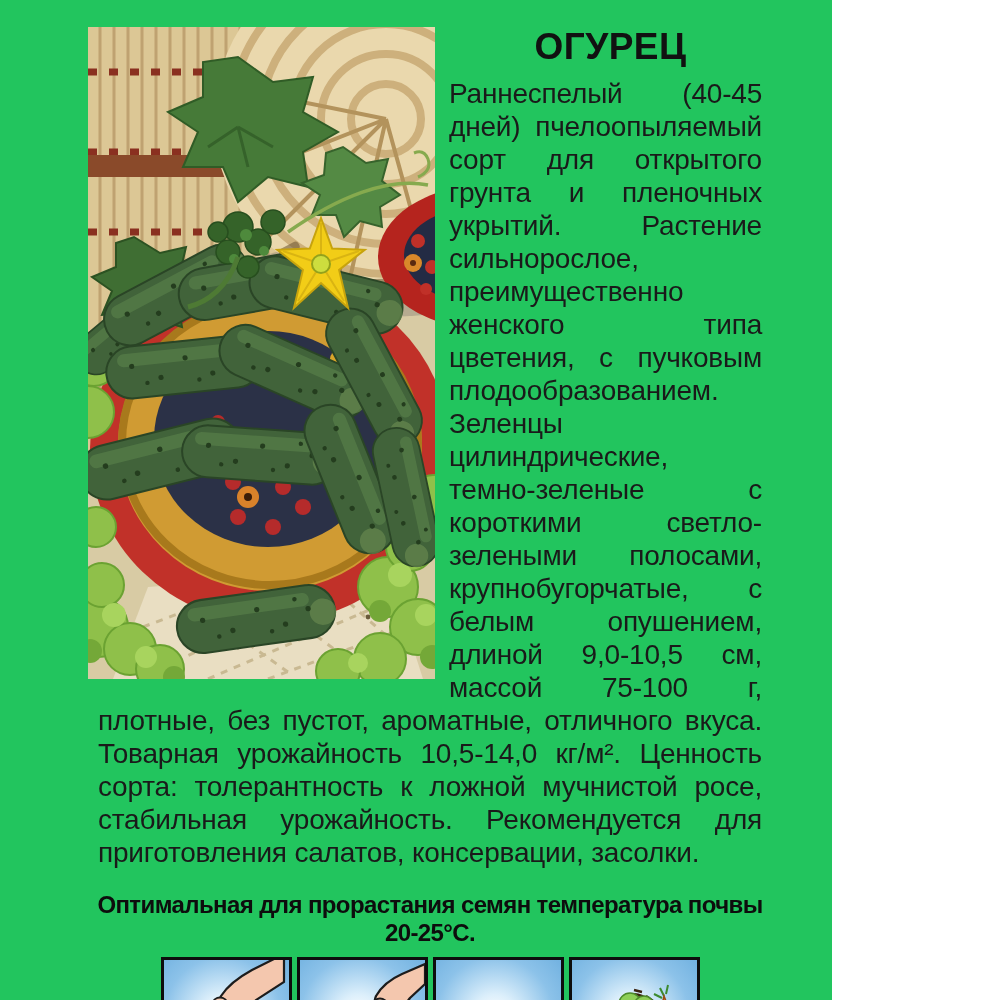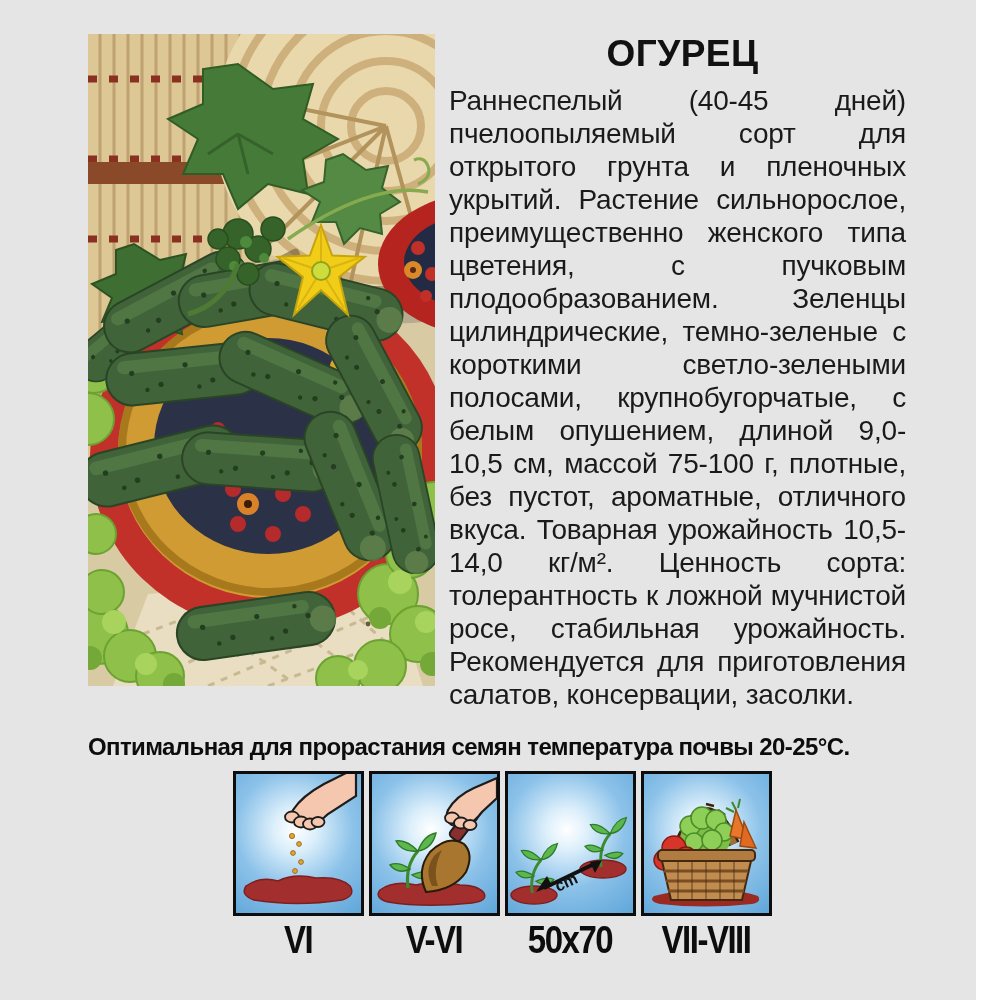--- a/index.html
+++ b/index.html
@@ -1,37 +1,37 @@
 <!DOCTYPE html>
 <html lang="ru"><head>
 <meta charset="utf-8">
 <style>
   html,body{margin:0;padding:0;background:#fff;}
   .page{
-    position:relative;width:976px;height:1000px;box-sizing:border-box;
-    background:#e5e5e5;color:#141414;overflow:hidden;
+    position:relative;width:832px;height:1000px;box-sizing:border-box;
+    background:#22c55e;color:#141414;overflow:hidden;
     font-family:"Liberation Sans",sans-serif;
-    padding:32px 60px 0 88px;
+    padding:25px 60px 0 88px;
   }
   .flow::after{content:"";display:block;clear:both;}
   .photo{
     float:left;width:347px;height:652px;margin-right:14px;
     overflow:hidden;background:#d8cba4;
   }
   .photo svg{display:block;}
   .title{
     margin:2px 0 10px;font-weight:bold;font-size:37px;line-height:40px;
     text-align:center;letter-spacing:.5px;color:#111;
   }
   .body{
     margin:10px;font-size:28px;line-height:33px;text-align:justify;
     letter-spacing:-.2px;color:#1a1a1a;
   }
   .temp{
-    clear:both;margin:12px 0 0;text-align:left;font-weight:bold;
+    clear:both;margin:12px 0 0;text-align:center;font-weight:bold;
     font-size:24px;line-height:28px;letter-spacing:-.6px;color:#0d0d0d;
   }
   .picto-row{
     margin-top:10px;display:flex;justify-content:center;gap:5px;
   }
   .cell{width:131px;flex:0 0 131px;text-align:center;}
   .box{
     position:relative;width:131px;height:145px;box-sizing:border-box;
     border:3px solid #0d0d0d;
     background:radial-gradient(circle at 47% 40%, #ffffff 0%, #dceffb 20%, #8cc2e9 55%, #5fa6da 100%);

